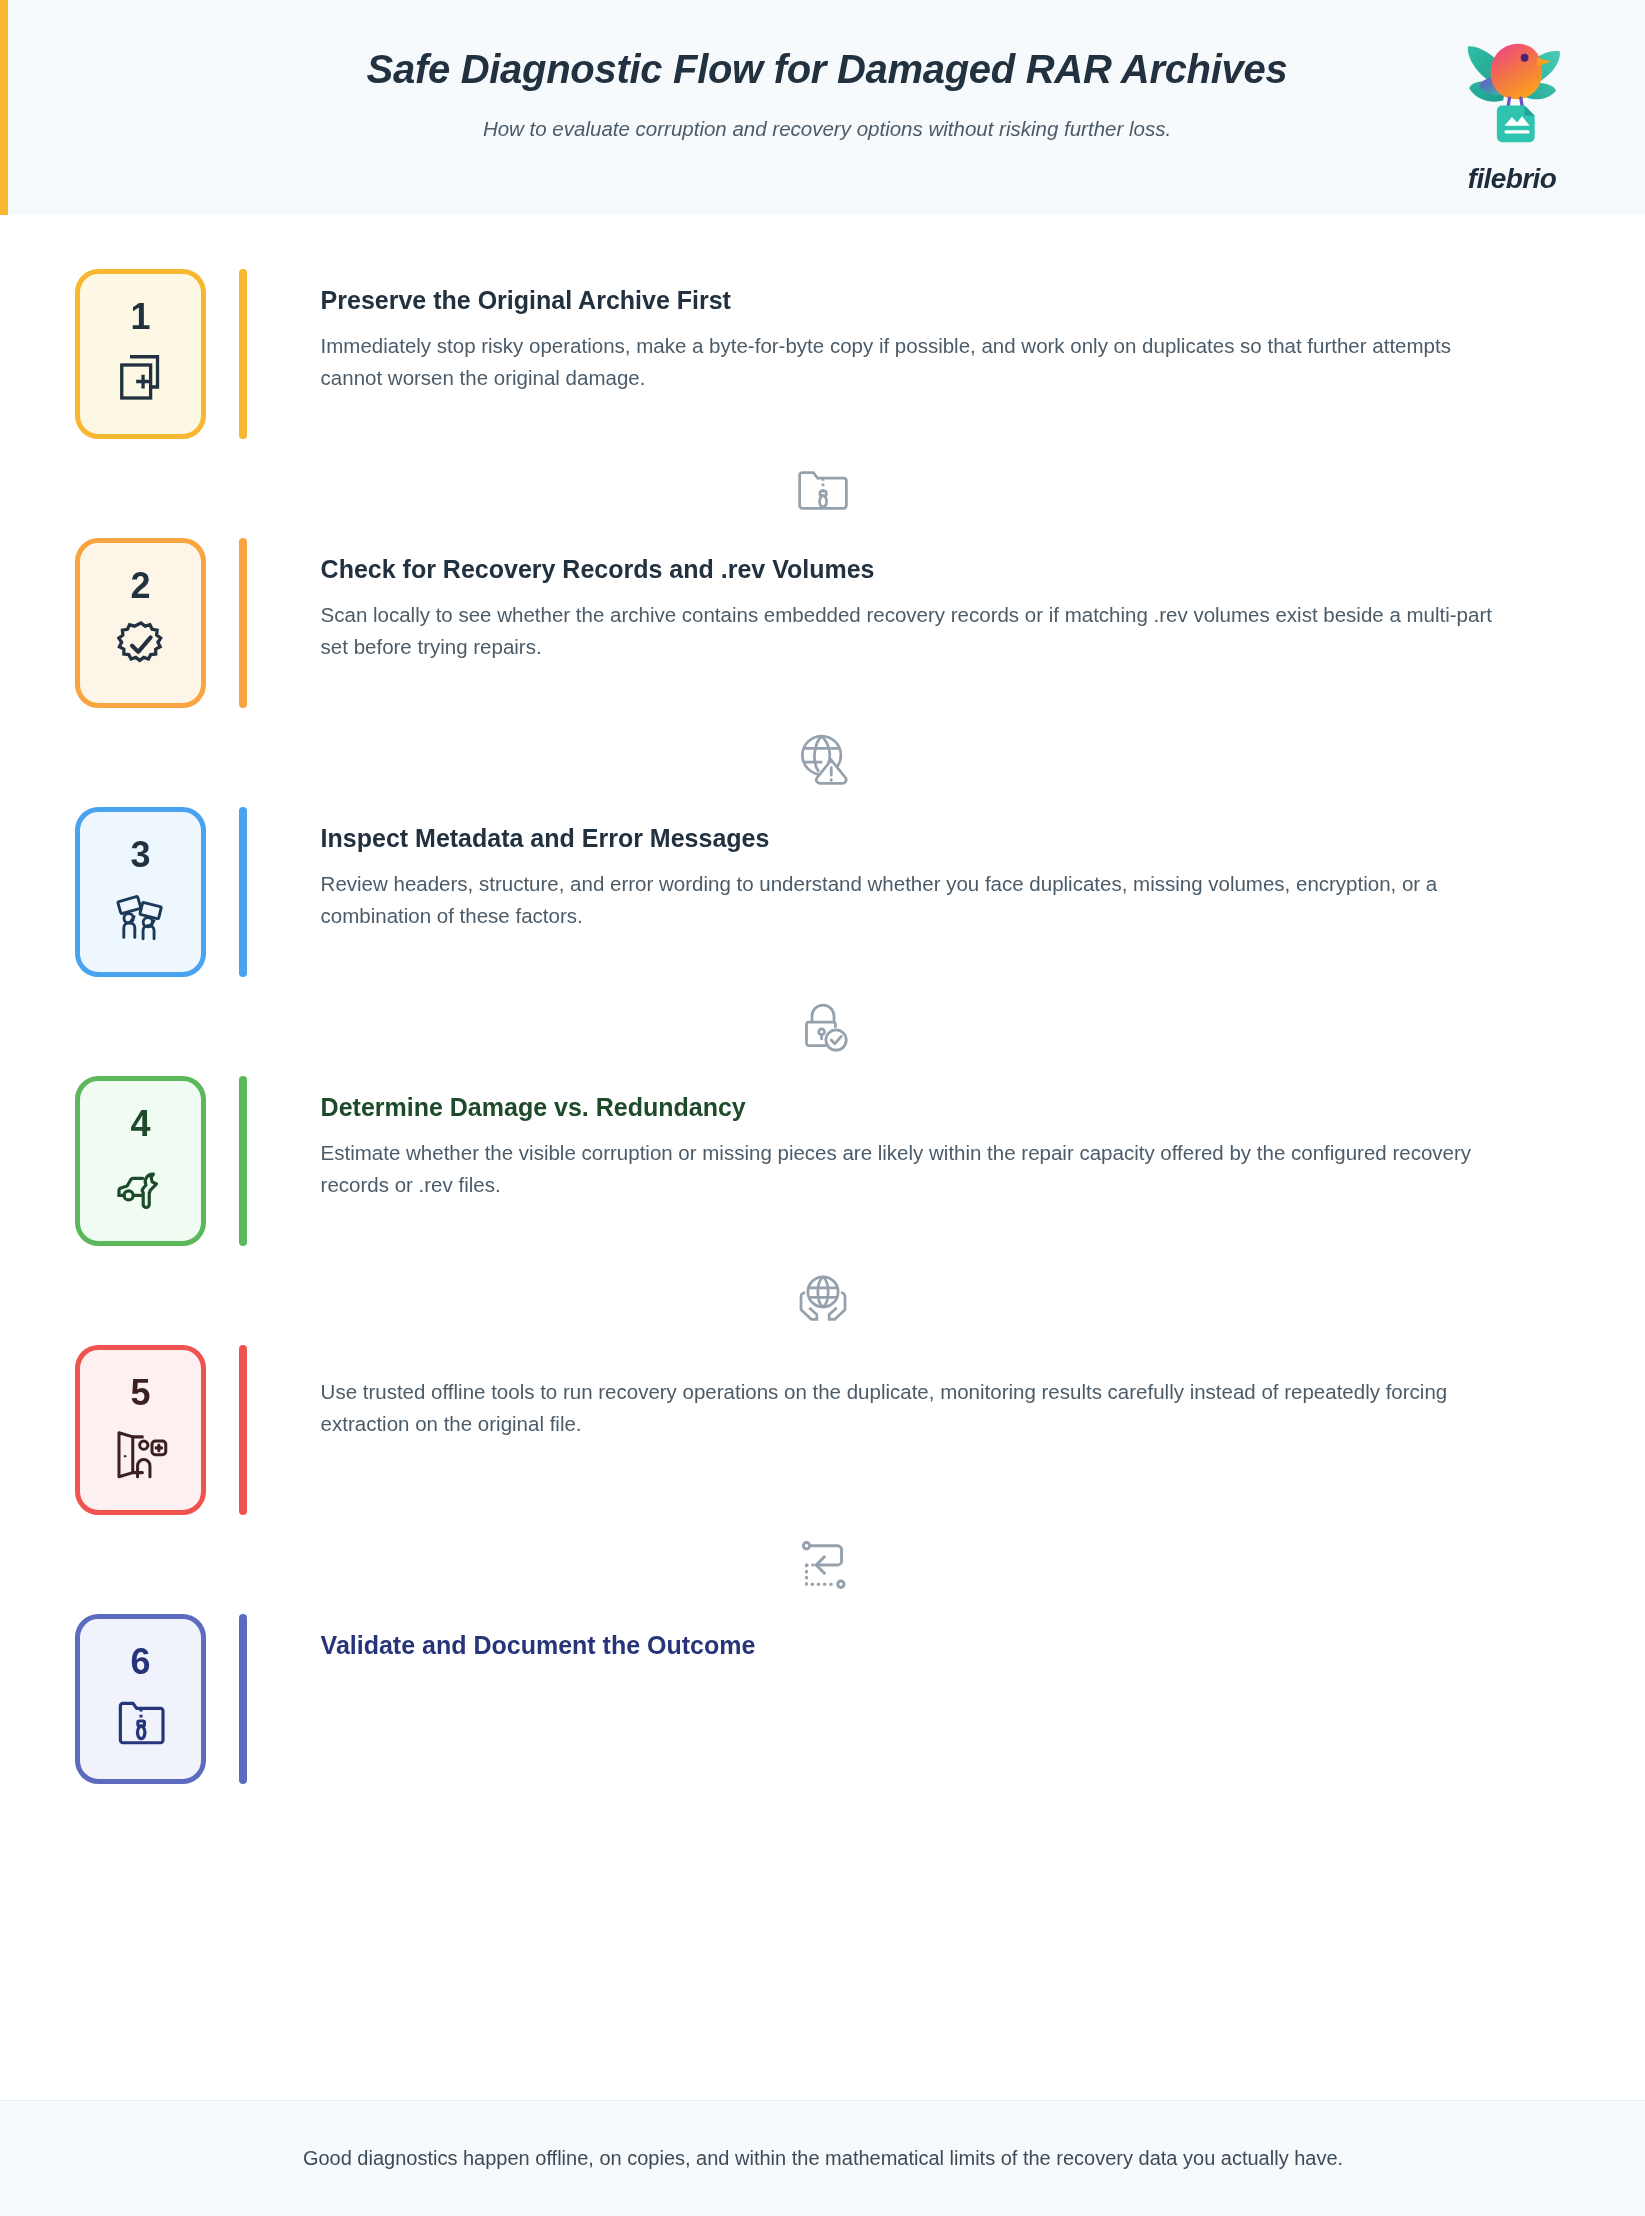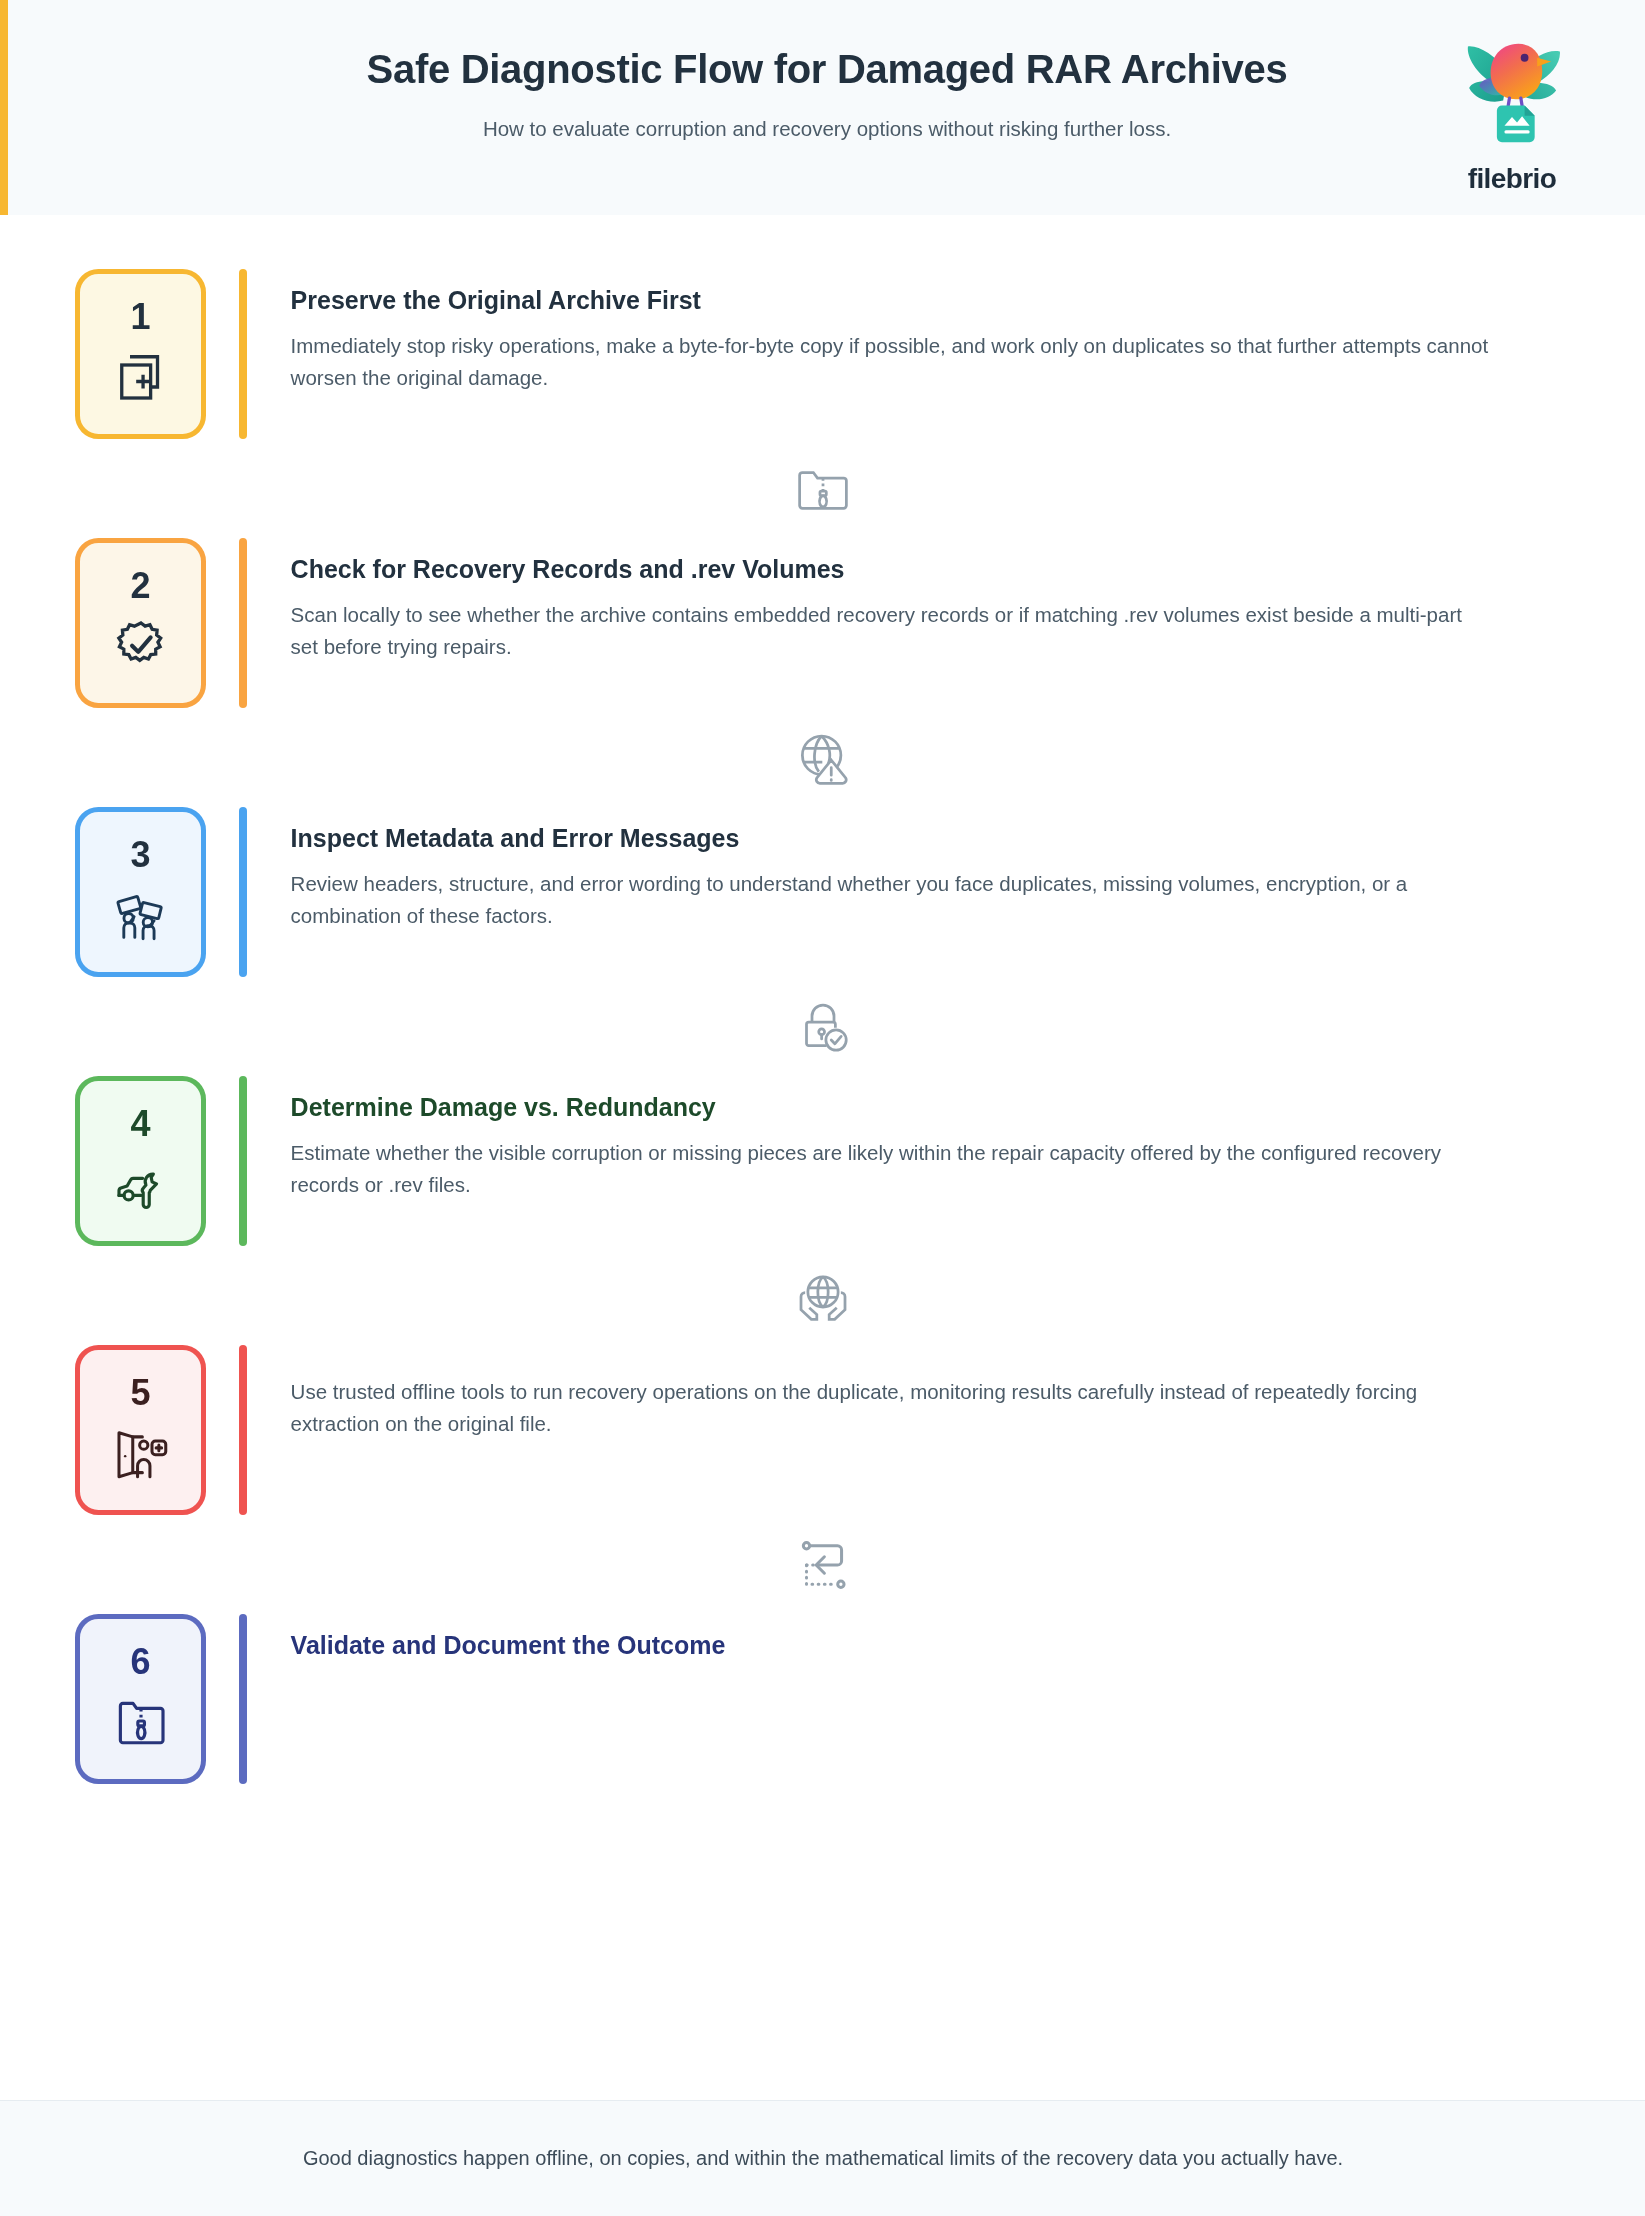--- a/index.html
+++ b/index.html
@@ -20,20 +20,21 @@
   
   .header {
     position: relative;
     background: #f7fafc;
     border-left: 8.2px solid #f7b731;
     height: 215px;
     display: flex;
     align-items: flex-start;
     justify-content: center;
     padding-top: 46px;
+    font-style: italic;
   }
   .header-text { text-align: center; width: 1404px; }
   .header-title {
     font-size: 40px;
     font-weight: bold;
     color: #22313f;
     letter-spacing: -0.3px;
     line-height: 1.15;
   }
   .header-sub {
@@ -94,21 +95,21 @@
 
   .rail {
     width: 7.6px;
     min-width: 7.6px;
     border-radius: 4.7px;
     background: #f7b731;
     margin: 0 0 0 33px;
     align-self: stretch;
   }
   .step-body {
-    padding-left: 44px;
+    padding-left: 74px;
     padding-top: 16.4px;
     max-width: 1246px;
   }
   .step-title {
     font-size: 25px;
     font-weight: bold;
     color: #22313f;
     line-height: 1.2;
   }
   .step-desc {

